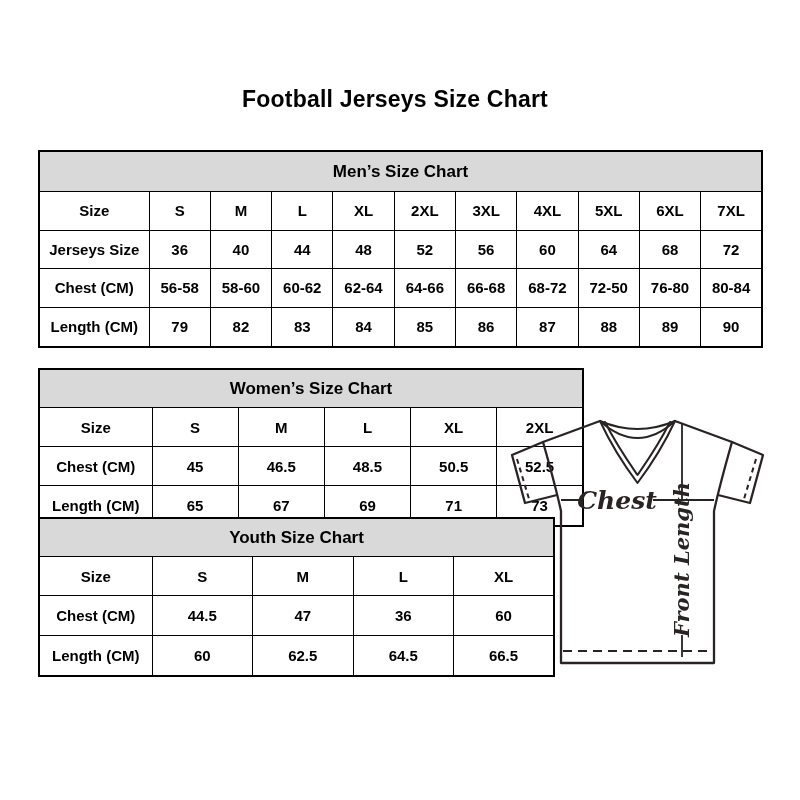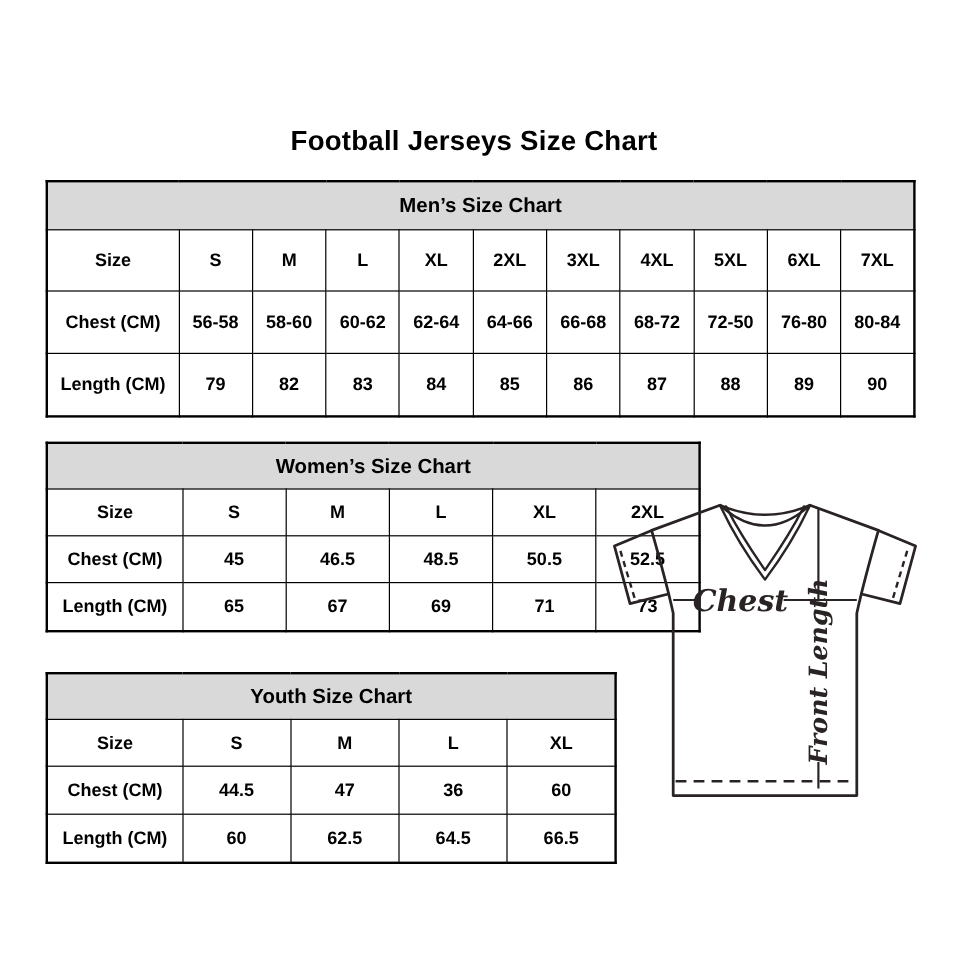--- a/index.html
+++ b/index.html
@@ -13,21 +13,21 @@
   }
   .page {
     position: relative;
     width: 800px;
     height: 800px;
     background: #ffffff;
     overflow: hidden;
   }
   .title {
     position: absolute;
-    top: 104px;
+    top: 86px;
     left: 0;
     width: 790px;
     margin: 0;
     text-align: center;
     font-size: 23px;
     font-weight: bold;
     letter-spacing: 0.2px;
   }
   .tbl { position: absolute; }
   .tbl table {
@@ -47,21 +47,21 @@
     background: #ffffff;
   }
   .tbl th.ttl {
     background: var(--header-bg, #d9d9d9);
     font-size: 17px;
     height: 39px;
     margin-left: 46px;
   }
   #men   { left: 38px; top: 150px; width: 725px; height: 198px; }
   #women { left: 38px; top: 368px; width: 546px; height: 159px; }
-  #youth { left: 38px; top: 560px; width: 476px; height: 160px; }
+  #youth { left: 38px; top: 517px; width: 517px; height: 160px; }
   #women .ttl, #youth .ttl { height: 37px; }
 
   #jersey {
     position: absolute;
     left: 505px;
     top: 405px;
     width: 263px;
     height: 290px;
     color: var(--line, #292323);
   }
@@ -112,20 +112,33 @@
             <td>L</td>
             <td>XL</td>
             <td>2XL</td>
             <td>3XL</td>
             <td>4XL</td>
             <td>5XL</td>
             <td>6XL</td>
             <td>7XL</td>
           </tr>
           <tr>
+            <th>Jerseys Size</th>
+            <td>36</td>
+            <td>40</td>
+            <td>44</td>
+            <td>48</td>
+            <td>52</td>
+            <td>56</td>
+            <td>60</td>
+            <td>64</td>
+            <td>68</td>
+            <td>72</td>
+          </tr>
+          <tr>
             <th>Chest (CM)</th>
             <td>56-58</td>
             <td>58-60</td>
             <td>60-62</td>
             <td>62-64</td>
             <td>64-66</td>
             <td>66-68</td>
             <td>68-72</td>
             <td>72-50</td>
             <td>76-80</td>

